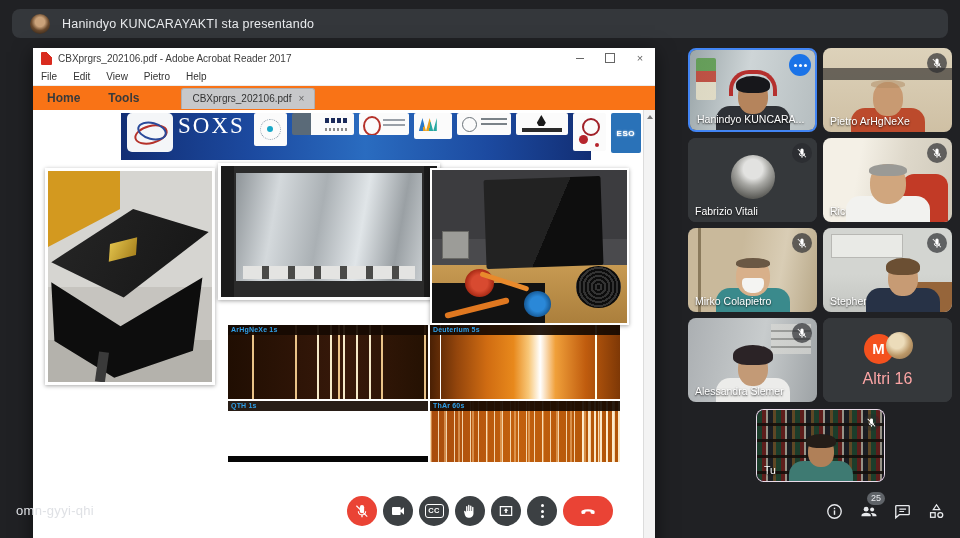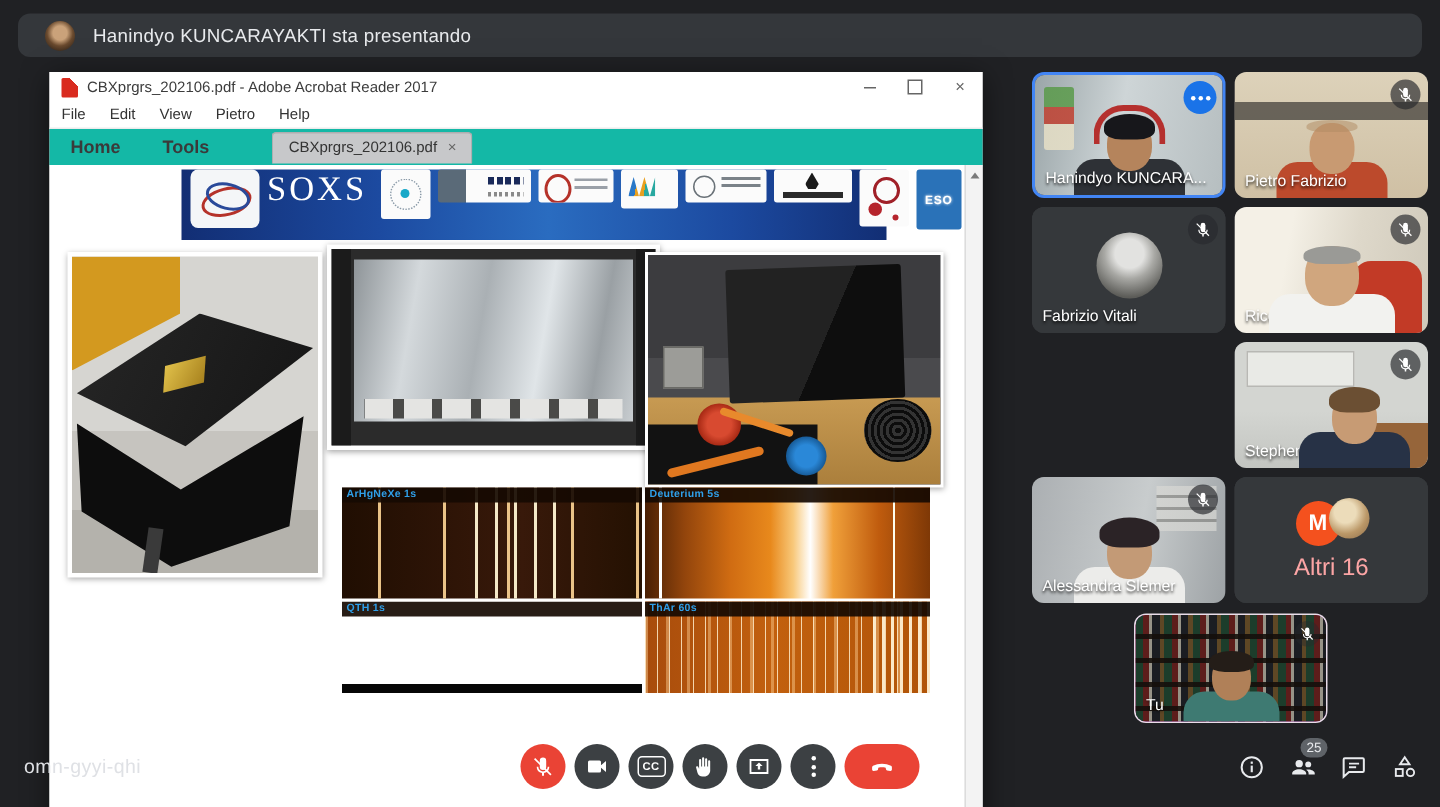--- a/index.html
+++ b/index.html
@@ -14,21 +14,21 @@
   .win{position:absolute;left:33px;top:48px;width:622px;height:512px;background:#fff;box-shadow:0 4px 18px rgba(0,0,0,.55);}
   .titlebar{position:absolute;left:0;top:0;right:0;height:20px;background:#fff;display:flex;align-items:center;}
   .pdfico{width:11px;height:13px;margin-left:8px;background:linear-gradient(225deg,#fff 0 24%,#d92b1f 24%);border-radius:1px;flex:none;}
   .wtitle{margin-left:6px;font-size:10px;color:#3c3c3c;white-space:nowrap;}
   .wctrl{margin-left:auto;display:flex;height:100%;}
   .wbtn{width:30px;height:100%;display:flex;align-items:center;justify-content:center;color:#666;font-size:11px;cursor:default;}
   .wmin i{display:block;width:8px;border-bottom:1.5px solid #666;}
   .wmax i{display:block;width:8px;height:8px;border:1.2px solid #666;}
   .menubar{position:absolute;left:0;top:20px;right:0;height:17px;background:#fff;display:flex;align-items:center;border-bottom:1px solid #ececec;}
   .menubar span{font-size:10px;color:#333;padding:0 8px;}
-  .tabbar{position:absolute;left:0;top:38px;right:0;height:24px;background:#14b8a6;display:flex;align-items:center;border-bottom:1px solid #b9babc;text-align:right;}
+  .tabbar{position:absolute;left:0;top:38px;right:0;height:24px;background:#f97316;display:flex;align-items:center;border-bottom:1px solid #b9babc;text-align:right;}
   .tabbar .ht{font-size:12px;font-weight:700;color:#3a3a3a;padding:0 14px;}
   .doctab{margin-left:28px;height:20px;background:#c7c8ca;border:1px solid #aeaeb0;border-bottom:none;border-radius:3px 3px 0 0;display:flex;align-items:center;padding:0 10px;}
   .doctab .dtl{font-size:10px;color:#333;}
   .doctab .dtx{font-size:10px;color:#666;margin-left:7px;}
   .wcontent{position:absolute;left:0;top:62px;right:0;bottom:0;background:#fff;overflow:hidden;}
   .scrollb{position:absolute;right:0;top:0;bottom:0;width:11px;background:#f3f3f3;border-left:1px solid #dcdcdc;}
   .sb-up{width:0;height:0;border-left:3px solid transparent;border-right:3px solid transparent;border-bottom:4px solid #7a7a7a;margin:5px auto 0;}
   .graybar{position:absolute;left:0;right:11px;bottom:0;height:13px;background:#a8a8a8;}
 
   
@@ -353,21 +353,21 @@
           <div class="hair"></div>
         </div>
     </div>
     <div class="micb">
         <svg viewBox="0 0 24 24">
           <path d="M12 15.5a3.2 3.2 0 0 0 3.2-3.2V6.2a3.2 3.2 0 1 0-6.4 0v6.1A3.2 3.2 0 0 0 12 15.5z"></path>
           <path d="M18.3 12.3h-1.6a4.7 4.7 0 0 1-9.4 0H5.7a6.3 6.3 0 0 0 5.3 6.2v2.8h2v-2.8a6.3 6.3 0 0 0 5.3-6.2z"></path>
           <path d="M4.2 3.5 3 4.7l16.3 16.3 1.2-1.2z"></path>
         </svg>
       </div>
-    <div class="nm">Pietro Fabrizio</div>
+    <div class="nm">Pietro ArHgNeXe</div>
   </div>
 
   <div class="tile" style="left:688px;top:138px">
     <div class="scene s-fab">
       <div class="ava"></div>
     </div>
     <div class="micb">
         <svg viewBox="0 0 24 24">
           <path d="M12 15.5a3.2 3.2 0 0 0 3.2-3.2V6.2a3.2 3.2 0 1 0-6.4 0v6.1A3.2 3.2 0 0 0 12 15.5z"></path>
           <path d="M18.3 12.3h-1.6a4.7 4.7 0 0 1-9.4 0H5.7a6.3 6.3 0 0 0 5.3 6.2v2.8h2v-2.8a6.3 6.3 0 0 0 5.3-6.2z"></path>
@@ -388,20 +388,38 @@
     <div class="micb">
         <svg viewBox="0 0 24 24">
           <path d="M12 15.5a3.2 3.2 0 0 0 3.2-3.2V6.2a3.2 3.2 0 1 0-6.4 0v6.1A3.2 3.2 0 0 0 12 15.5z"></path>
           <path d="M18.3 12.3h-1.6a4.7 4.7 0 0 1-9.4 0H5.7a6.3 6.3 0 0 0 5.3 6.2v2.8h2v-2.8a6.3 6.3 0 0 0 5.3-6.2z"></path>
           <path d="M4.2 3.5 3 4.7l16.3 16.3 1.2-1.2z"></path>
         </svg>
       </div>
     <div class="nm">Riccardo Claudi</div>
   </div>
 
+  <div class="tile" style="left:688px;top:228px">
+    <div class="scene s-mir">
+      <div class="person">
+          <div class="torso"></div>
+          <div class="head"></div>
+          <div class="hair"></div>
+          <div class="mask"></div>
+        </div>
+    </div>
+    <div class="micb">
+        <svg viewBox="0 0 24 24">
+          <path d="M12 15.5a3.2 3.2 0 0 0 3.2-3.2V6.2a3.2 3.2 0 1 0-6.4 0v6.1A3.2 3.2 0 0 0 12 15.5z"></path>
+          <path d="M18.3 12.3h-1.6a4.7 4.7 0 0 1-9.4 0H5.7a6.3 6.3 0 0 0 5.3 6.2v2.8h2v-2.8a6.3 6.3 0 0 0 5.3-6.2z"></path>
+          <path d="M4.2 3.5 3 4.7l16.3 16.3 1.2-1.2z"></path>
+        </svg>
+      </div>
+    <div class="nm">Mirko Colapietro</div>
+  </div>
 
   <div class="tile" style="left:823px;top:228px">
     <div class="scene s-ste">
       <div class="person">
           <div class="torso"></div>
           <div class="head"></div>
           <div class="hair"></div>
         </div>
     </div>
     <div class="micb">

